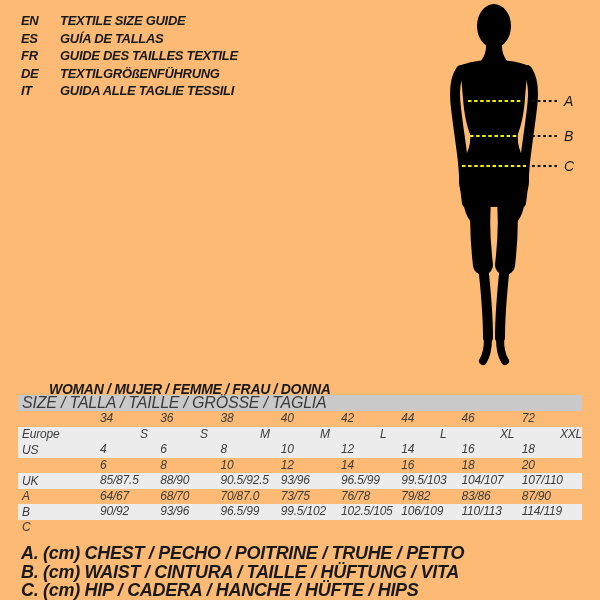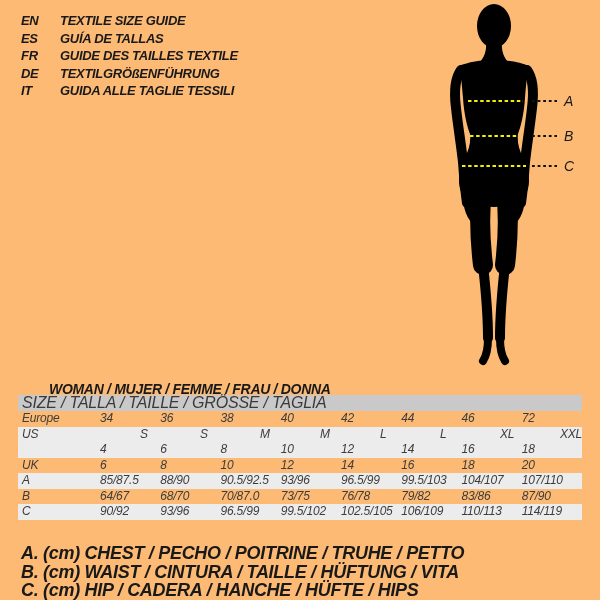--- a/index.html
+++ b/index.html
@@ -18,21 +18,21 @@
   
   #woman-line{position:absolute;left:21px;top:381px;
     font-weight:bold;font-size:14px;letter-spacing:-0.3px;color:#191919;margin-left:28px;}
   
   #size-table{position:absolute;left:18px;top:395px;width:564px;font-size:12px;}
   #size-table-header{
     height:16px;line-height:16px;background:#c9c9c9;color:#3a3a3a;
     padding-left:4px;font-size:16px;letter-spacing:-0.2px;}
   .t-row{display:flex;height:15.5px;line-height:15.5px;color:#3d3d3d;}
   .t-row.shaded{background:#ececec;}
-  .t-label{flex:0 0 78px;padding-left:4px;letter-spacing:-0.2px;}
+  .t-label{flex:0 0 78px;padding-left:4px;letter-spacing:-0.2px;margin-top:16px;}
   .t-cell{flex:1 1 0;letter-spacing:-0.2px;}
   
   #legend{position:absolute;left:21px;top:544px;}
   .legend-line{height:18.5px;line-height:18.5px;font-weight:bold;
     font-size:18px;letter-spacing:-0.3px;color:#191919;}
 </style>
 </head>
 <body>
 
 <div id="stage">

